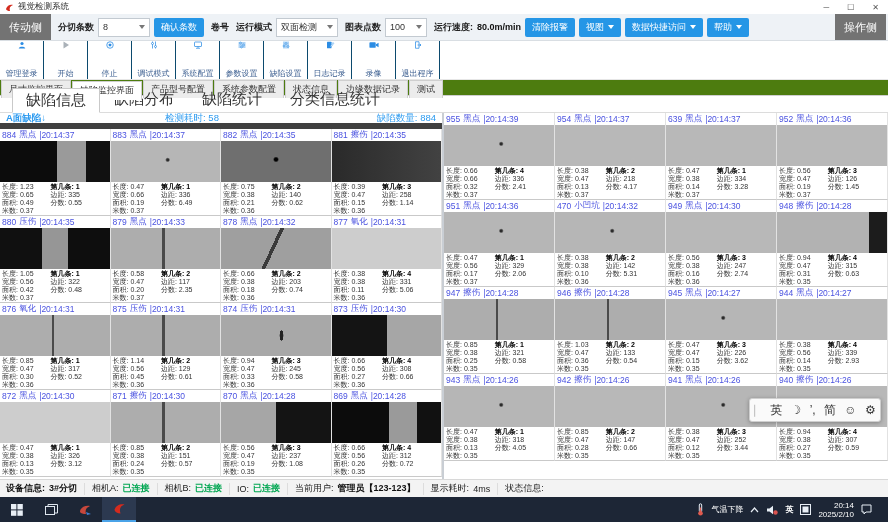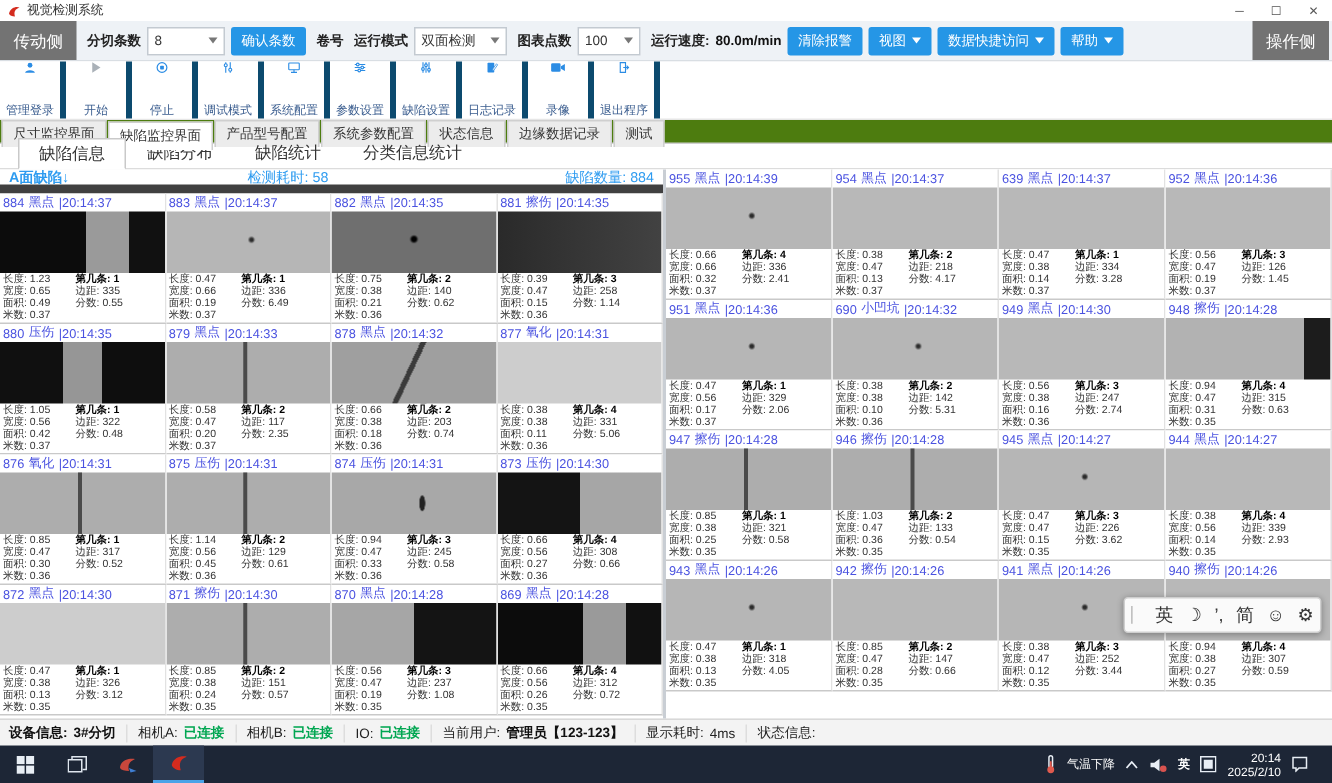--- a/index.html
+++ b/index.html
@@ -17,27 +17,27 @@
   .dd,.inp{background:#fff;border:1px solid #c3cad1;height:19px;display:flex;align-items:center;padding:0 4px;font-size:9px;color:#333;white-space:nowrap}
   .dd{justify-content:space-between;gap:4px}
   .caret{width:0;height:0;border-left:3px solid transparent;border-right:3px solid transparent;border-top:4px solid #777}
   .btn-blue{background:#2596e6;color:#fff;border:none;height:19px;display:flex;align-items:center;gap:4px;padding:0 7px;font-size:9px;border-radius:2px;white-space:nowrap;cursor:pointer}
   .btn-blue .caret{border-top-color:#fff}
   .speedval{font-weight:bold;color:#111;white-space:nowrap}
   .flexspacer{flex:1}
   
   .toolbar2{height:39px;background:#fff;display:flex;align-items:stretch;border-bottom:1px solid #e6e6e6}
   .tbtn{width:44px;display:flex;flex-direction:column;align-items:center;justify-content:center;gap:19px;
-    font-size:8px;color:#3a5d8f;border-right:4px solid #0c4a6e;cursor:pointer;background:#fff}
+    font-size:8px;color:#3a5d8f;border-right:1px solid #0c4a6e;cursor:pointer;background:#fff}
   .tbtn svg{display:block}
   
   .maintabs{height:16px;background:#4d7c0f;display:flex;align-items:flex-start;font-size:9px;border-bottom:1px solid #cfcfcf;padding-left:1px}
   .mtab{padding:2px 7px;color:#333;border:1px solid #cfcfcf;border-bottom:none;background:#ececec;margin-right:1px;cursor:pointer;white-space:nowrap}
   .mtab.active{background:#fff;position:relative;top:1px;padding-bottom:3px}
-  .subtabs{height:17px;background:#fff;display:flex;align-items:flex-end;font-size:11px;padding-left:12px;border-bottom:1px solid #dcdcdc}
+  .subtabs{height:17px;background:#fff;display:flex;align-items:flex-end;font-size:15px;padding-left:12px;border-bottom:1px solid #dcdcdc}
   .stab{padding:2px 13px;color:#333;cursor:pointer;border:1px solid transparent;white-space:nowrap}
   .stab.active{border:1px solid #c9c9c9;border-bottom:1px solid #fff;position:relative;top:1px;background:#fff}
   
   .content{height:366px;display:flex;background:#fff}
   .panel{width:444px}
   .panel.first{border-right:2px solid #c9ced4}
   .panel-h{height:16px;display:flex;align-items:center;font-size:9.5px;color:#2d9bf0;padding:0 6px;border-bottom:6px solid #404040}
   .panel-h .p-title{font-weight:bold;cursor:pointer}
   .panel-h .p-time{margin:0 auto;padding-left:40px}
   .panel-h .p-count{margin-left:auto}
@@ -709,21 +709,21 @@
       <div class="m-right">
         <div class="m-strip"><span class="l-strip">第几条:</span> <span class="v-strip">1</span></div>
         <div><span class="l-margin">边距:</span> <span class="v-margin">329</span></div>
         <div><span class="l-score">分数:</span> <span class="v-score">2.06</span></div>
       </div>
     </div>
   </div>
 
   <div class="cell">
     <div class="c-h">
-      <span class="c-id">690</span>
+      <span class="c-id">470</span>
       <span class="c-type">小凹坑</span>
       <span class="c-time">|20:14:32</span>
     </div>
     <div class="c-img img-gray-dot"></div>
     <div class="c-meta">
       <div class="m-left">
         <div><span class="l-len">长度:</span> <span class="v-len">0.38</span></div>
         <div><span class="l-wid">宽度:</span> <span class="v-wid">0.38</span></div>
         <div><span class="l-area">面积:</span> <span class="v-area">0.10</span></div>
         <div><span class="l-meter">米数:</span> <span class="v-meter">0.36</span></div>

